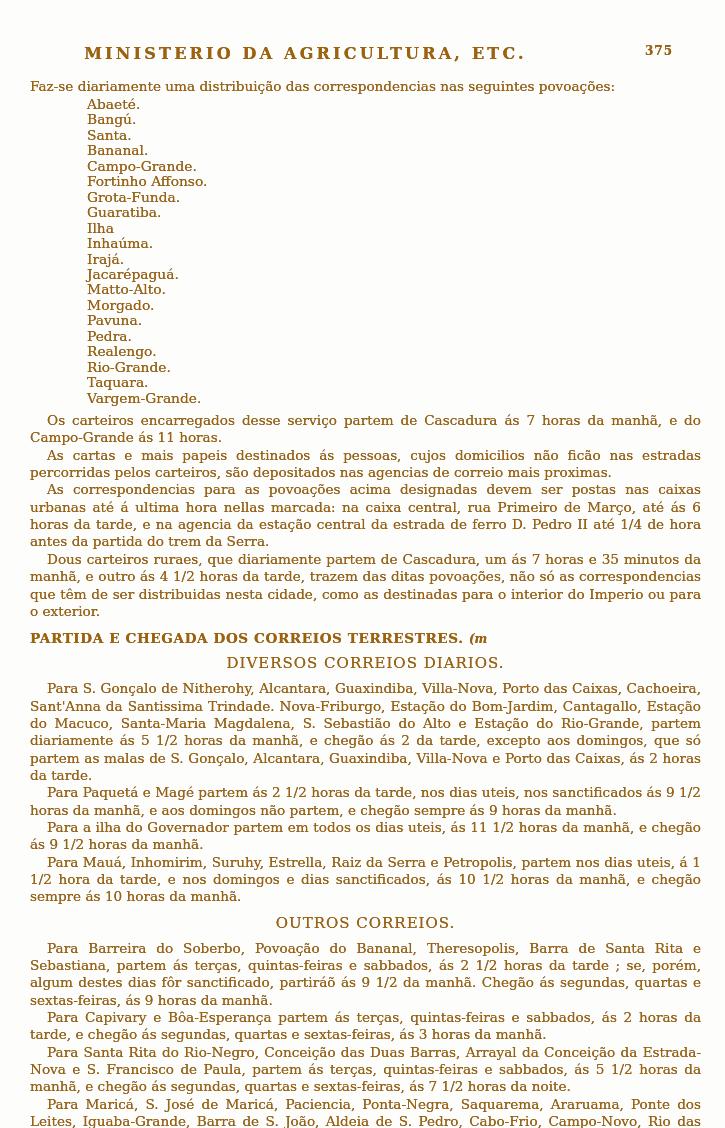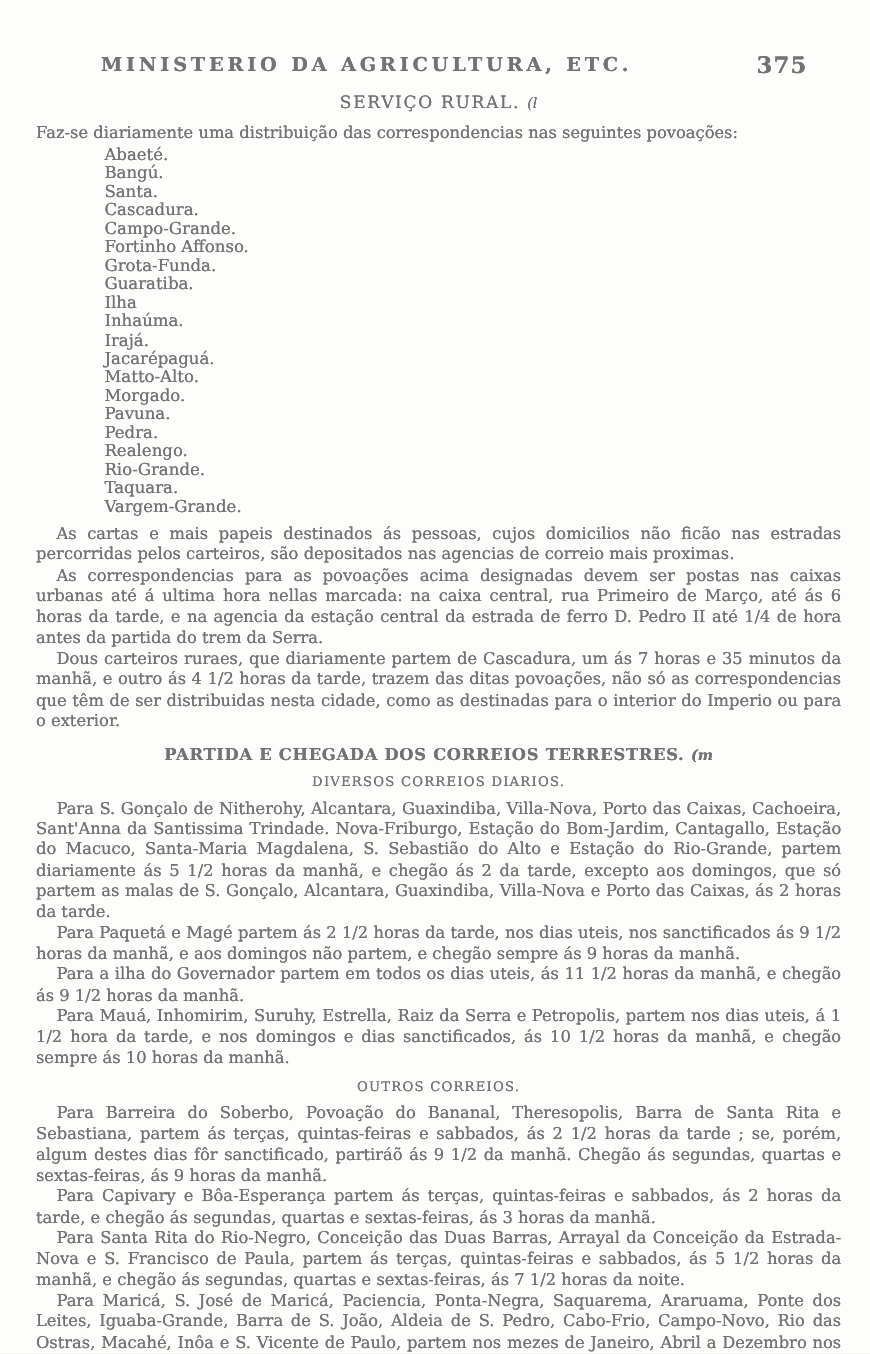--- a/index.html
+++ b/index.html
@@ -7,21 +7,21 @@
     padding: 0;
     background: #e8e8e8;
   }
   .sheet {
     position: relative;
     width: 725px;
     height: 1128px;
     background: #fdfdfc;
     overflow: hidden;
     font-family: "DejaVu Serif", "Liberation Serif", serif;
-    color: #737373;
+    color: #a16207;
     text-shadow: 0 0 0.55px rgba(20,18,16,0.6);
     box-sizing: border-box;
     padding: 44px 24px 0 30px;
   }
   
   .running-head {
     position: relative;
     height: 22px;
     margin-bottom: 12px;
   }
@@ -31,48 +31,48 @@
     text-align: center;
     font-size: 16px;
     font-weight: bold;
     letter-spacing: 3.2px;
     white-space: nowrap;
   }
   .page-number {
     position: absolute;
     right: 28px;
     top: 0;
-    font-size: 19px;
+    font-size: 12px;
     font-weight: bold;
     letter-spacing: 1px;
   }
   
   .section-title {
     text-align: center;
     font-size: 14.2px;
     letter-spacing: 1.4px;
     margin: 0 0 9px 0;
     white-space: nowrap;
   }
   .fn-mark {
     font-style: italic;
     font-size: 12px;
     letter-spacing: 0;
   }
   .big-heading {
-    text-align: center;
+    text-align: left;
     font-size: 13.6px;
     font-weight: bold;
     letter-spacing: 0.6px;
     margin: 10px 0 7px 0;
     white-space: nowrap;
   }
   .sub-heading {
     text-align: center;
-    font-size: 11px;
+    font-size: 15px;
     letter-spacing: 1px;
     margin: 8px 0 8px 0;
     white-space: nowrap;
   }
   
   .intro-line {
     font-size: 13.6px;
     line-height: 17px;
     margin: 0 0 2px 0;
   }
@@ -100,33 +100,29 @@
 </head>
 <body>
 
 <div class="sheet">
 
   <div class="running-head">
     <div class="running-title">MINISTERIO DA AGRICULTURA, ETC.</div>
     <div class="page-number">375</div>
   </div>
 
-  <div class="section-title">
-    <span>SERVIÇO RURAL.</span>
-    <span class="fn-mark">(l</span>
-  </div>
 
   <p class="intro-line">Faz-se diariamente uma distribuição das correspondencias nas seguintes povoações:</p>
 
   <div class="towns">
     <div class="col col-1">
       <span>Abaeté.</span>
       <span>Bangú.</span>
       <span>Santa.</span>
-      <span>Cascadura.</span>
+      <span>Bananal.</span>
       <span>Campo-Grande.</span>
       <span>Fortinho Affonso.</span>
       <span>Grota-Funda.</span>
     </div>
     <div class="col col-2">
       <span>Guaratiba.</span>
       <span>Ilha</span>
       <span>Inhaúma.</span>
       <span>Irajá.</span>
       <span>Jacarépaguá.</span>
@@ -136,20 +132,21 @@
     <div class="col col-3">
       <span>Pavuna.</span>
       <span>Pedra.</span>
       <span>Realengo.</span>
       <span>Rio-Grande.</span>
       <span>Taquara.</span>
       <span>Vargem-Grande.</span>
     </div>
   </div>
 
+  <p class="para">Os carteiros encarregados desse serviço partem de Cascadura ás 7 horas da manhã, e do Campo-Grande ás 11 horas.</p>
   <p class="para">As cartas e mais papeis destinados ás pessoas, cujos domicilios não ficão nas estradas percorridas pelos carteiros, são depositados nas agencias de correio mais proximas.</p>
   <p class="para">As correspondencias para as povoações acima designadas devem ser postas nas caixas urbanas até á ultima hora nellas marcada: na caixa central, rua Primeiro de Março, até ás 6 horas da tarde, e na agencia da estação central da estrada de ferro D. Pedro II até 1/4 de hora antes da partida do trem da Serra.</p>
   <p class="para">Dous carteiros ruraes, que diariamente partem de Cascadura, um ás 7 horas e 35 minutos da manhã, e outro ás 4 1/2 horas da tarde, trazem das ditas povoações, não só as correspondencias que têm de ser distribuidas nesta cidade, como as destinadas para o interior do Imperio ou para o exterior.</p>
 
   <div class="big-heading">
     <span>PARTIDA E CHEGADA DOS CORREIOS TERRESTRES.</span>
     <span class="fn-mark">(m</span>
   </div>
 
   <div class="sub-heading">DIVERSOS CORREIOS DIARIOS.</div>

